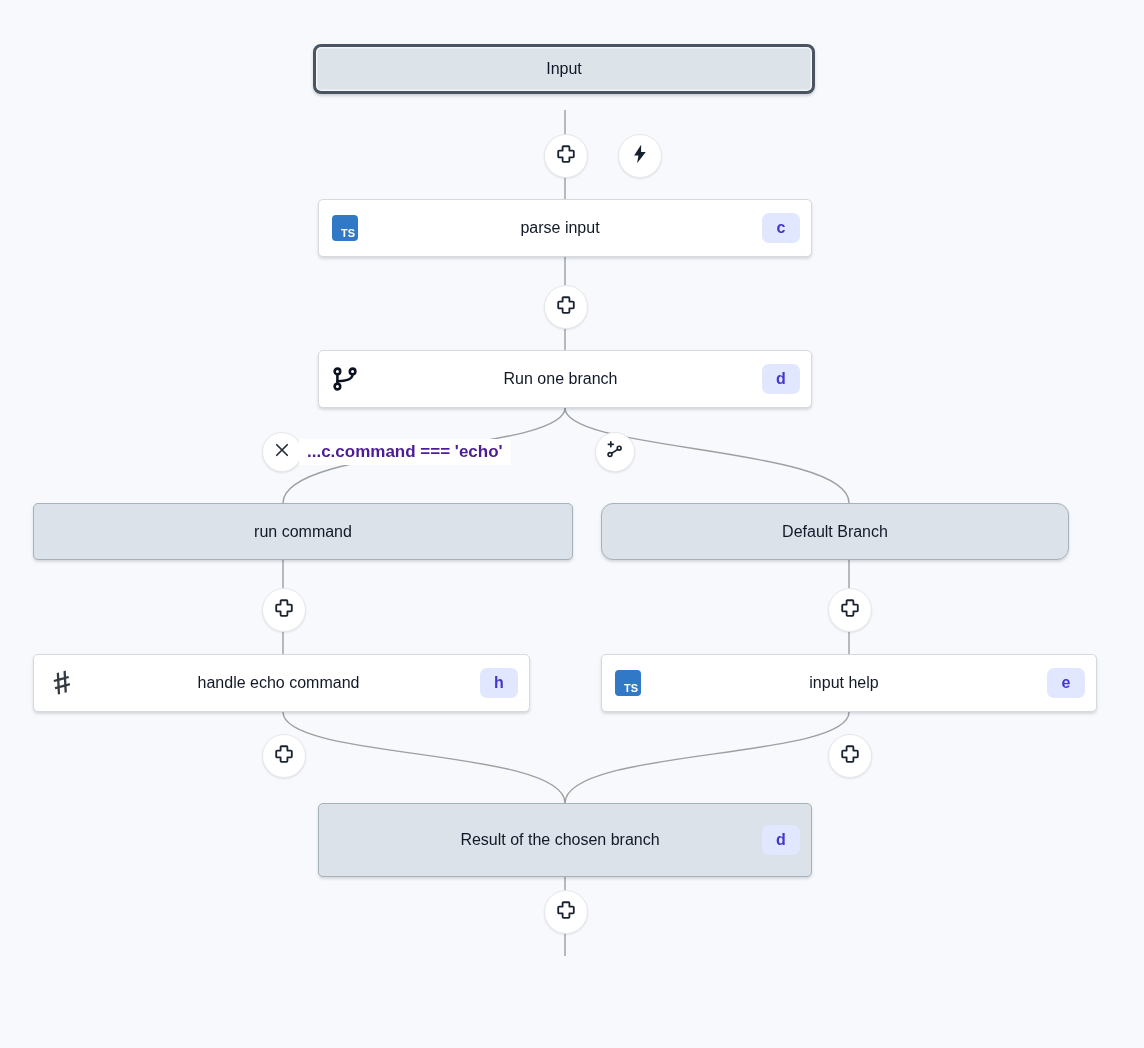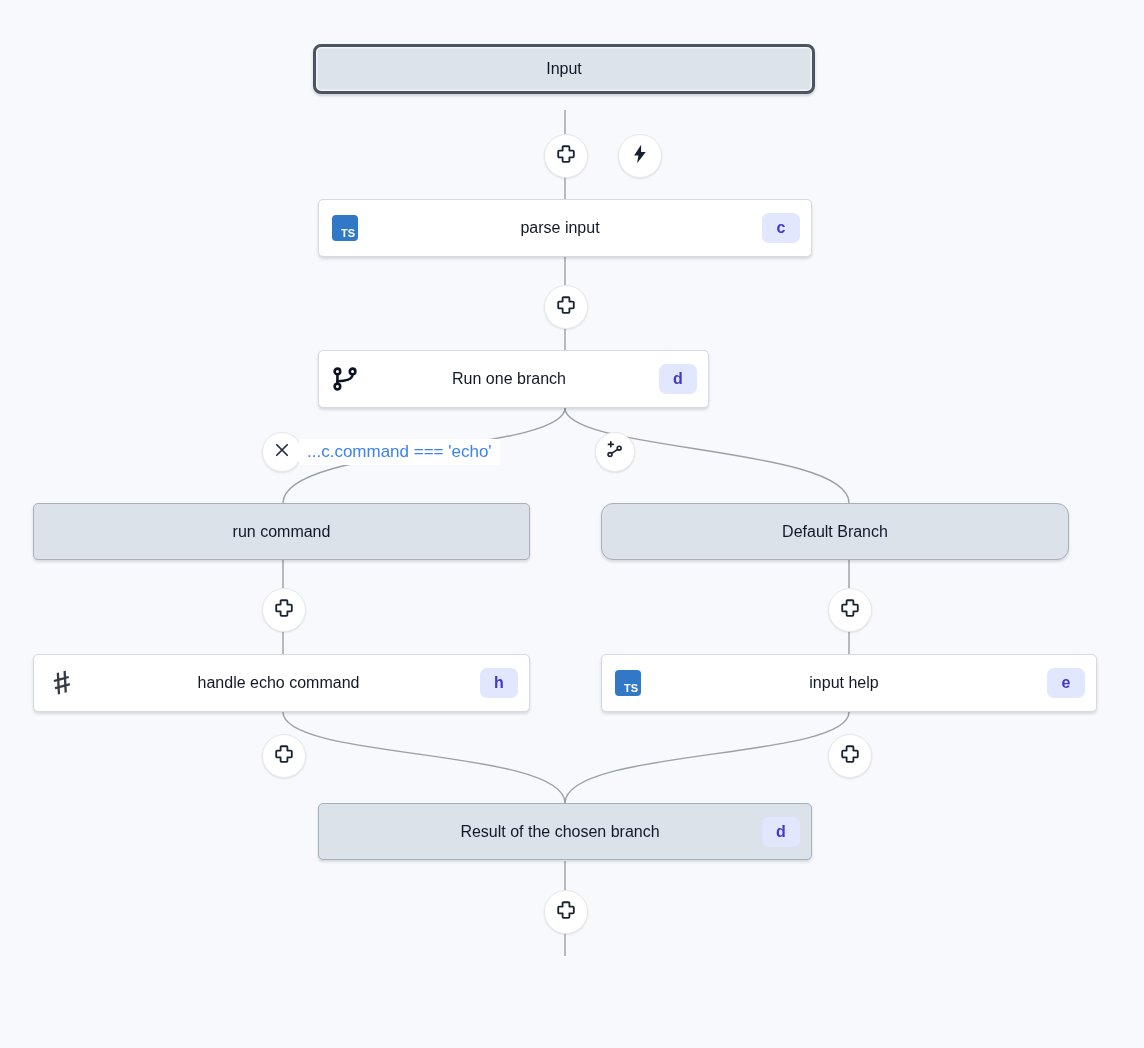--- a/index.html
+++ b/index.html
@@ -42,21 +42,21 @@
   }
   .circle-btn{
     position:absolute;background:#ffffff;border:1px solid #e6e8eb;border-radius:50%;
     box-shadow:0 1px 2px rgba(15,23,42,.10);
     display:flex;align-items:center;justify-content:center;cursor:pointer;
   }
   .circle-lg{width:42px;height:42px;}
   .circle-sm{width:38px;height:38px;}
   .cond-label{
     position:absolute;background:#ffffff;padding:3px 8px;
-    font-size:17px;color:#3b82f6;white-space:nowrap;
+    font-size:17px;color:#4c1d95;white-space:nowrap;font-weight:bold;
   }
 </style>
 </head>
 <body>
 
 <div class="canvas">
 
   <svg class="edges" width="1144" height="1048">
     <g fill="none" stroke="#9aa0a6" stroke-width="1.4">
       <path d="M565,110 V199"></path>
@@ -97,21 +97,21 @@
   </div>
 
   <div class="circle-btn circle-lg" style="left:544px;top:285px;">
     <span>
       <svg width="22" height="22" viewBox="0 0 24 24">
           <path d="M9.3 3.5h5.4c.55 0 1 .45 1 1v3.8h3.8c.55 0 1 .45 1 1v5.4c0 .55-.45 1-1 1h-3.8v3.8c0 .55-.45 1-1 1H9.3c-.55 0-1-.45-1-1v-3.8H4.5c-.55 0-1-.45-1-1V9.3c0-.55.45-1 1-1h3.8V4.5c0-.55.45-1 1-1z" fill="#fff" stroke="#1b2430" stroke-width="2" stroke-linejoin="round"></path>
         </svg>
     </span>
   </div>
 
-  <div class="node" style="left:318px;top:350px;width:391px;height:58px;align-items:center;">
+  <div class="node" style="left:318px;top:350px;width:494px;height:58px;align-items:center;">
     <span class="branch-type-icon">
       <svg width="28" height="28" viewBox="0 0 24 24" fill="none" stroke="#0b1220" stroke-width="2.2" stroke-linecap="round">
         <circle cx="5.5" cy="5.5" r="2.4"></circle>
           <circle cx="5.5" cy="18.5" r="2.4"></circle>
           <circle cx="18.5" cy="5.5" r="2.4"></circle>
         <path d="M5.5 8.2v7.9"></path>
           <path d="M5.5 13.9c7.2 0 13-1.7 13-5.9"></path>
       </svg>
     </span>
     <span class="label">Run one branch</span>
@@ -130,21 +130,21 @@
     <span>
       <svg width="20" height="20" viewBox="0 0 24 24" fill="none" stroke="#1b2430" stroke-width="2" stroke-linecap="round">
         <path d="M7 2.2v6M4 5.2h6"></path>
         <circle cx="6" cy="17.5" r="2.3"></circle>
           <circle cx="17" cy="9.8" r="2.3"></circle>
         <path d="M7.9 15.9c2.8-1.5 5.4-3.3 7.1-4.7"></path>
       </svg>
     </span>
   </div>
 
-  <div class="node gray" style="left:33px;top:503px;width:497px;height:57px;">
+  <div class="node gray" style="left:33px;top:503px;width:540px;height:57px;">
     <span class="label">run command</span>
   </div>
   <div class="node gray" style="left:601px;top:503px;width:468px;height:57px;border-radius:12px;">
     <span class="label">Default Branch</span>
   </div>
 
   <div class="circle-btn circle-lg" style="left:262px;top:588px;">
     <span>
       <svg width="22" height="22" viewBox="0 0 24 24">
           <path d="M9.3 3.5h5.4c.55 0 1 .45 1 1v3.8h3.8c.55 0 1 .45 1 1v5.4c0 .55-.45 1-1 1h-3.8v3.8c0 .55-.45 1-1 1H9.3c-.55 0-1-.45-1-1v-3.8H4.5c-.55 0-1-.45-1-1V9.3c0-.55.45-1 1-1h3.8V4.5c0-.55.45-1 1-1z" fill="#fff" stroke="#1b2430" stroke-width="2" stroke-linejoin="round"></path>
@@ -178,21 +178,21 @@
     </span>
   </div>
   <div class="circle-btn circle-lg" style="left:828px;top:734px;">
     <span>
       <svg width="22" height="22" viewBox="0 0 24 24">
           <path d="M9.3 3.5h5.4c.55 0 1 .45 1 1v3.8h3.8c.55 0 1 .45 1 1v5.4c0 .55-.45 1-1 1h-3.8v3.8c0 .55-.45 1-1 1H9.3c-.55 0-1-.45-1-1v-3.8H4.5c-.55 0-1-.45-1-1V9.3c0-.55.45-1 1-1h3.8V4.5c0-.55.45-1 1-1z" fill="#fff" stroke="#1b2430" stroke-width="2" stroke-linejoin="round"></path>
         </svg>
     </span>
   </div>
 
-  <div class="node gray" style="left:318px;top:803px;width:494px;height:57px;">
+  <div class="node gray" style="left:318px;top:803px;width:494px;height:74px;">
     <span class="icon-spacer"></span>
     <span class="label">Result of the chosen branch</span>
     <span class="badge">d</span>
   </div>
 
   <div class="circle-btn circle-lg" style="left:544px;top:890px;">
     <span>
       <svg width="22" height="22" viewBox="0 0 24 24">
           <path d="M9.3 3.5h5.4c.55 0 1 .45 1 1v3.8h3.8c.55 0 1 .45 1 1v5.4c0 .55-.45 1-1 1h-3.8v3.8c0 .55-.45 1-1 1H9.3c-.55 0-1-.45-1-1v-3.8H4.5c-.55 0-1-.45-1-1V9.3c0-.55.45-1 1-1h3.8V4.5c0-.55.45-1 1-1z" fill="#fff" stroke="#1b2430" stroke-width="2" stroke-linejoin="round"></path>
         </svg>

